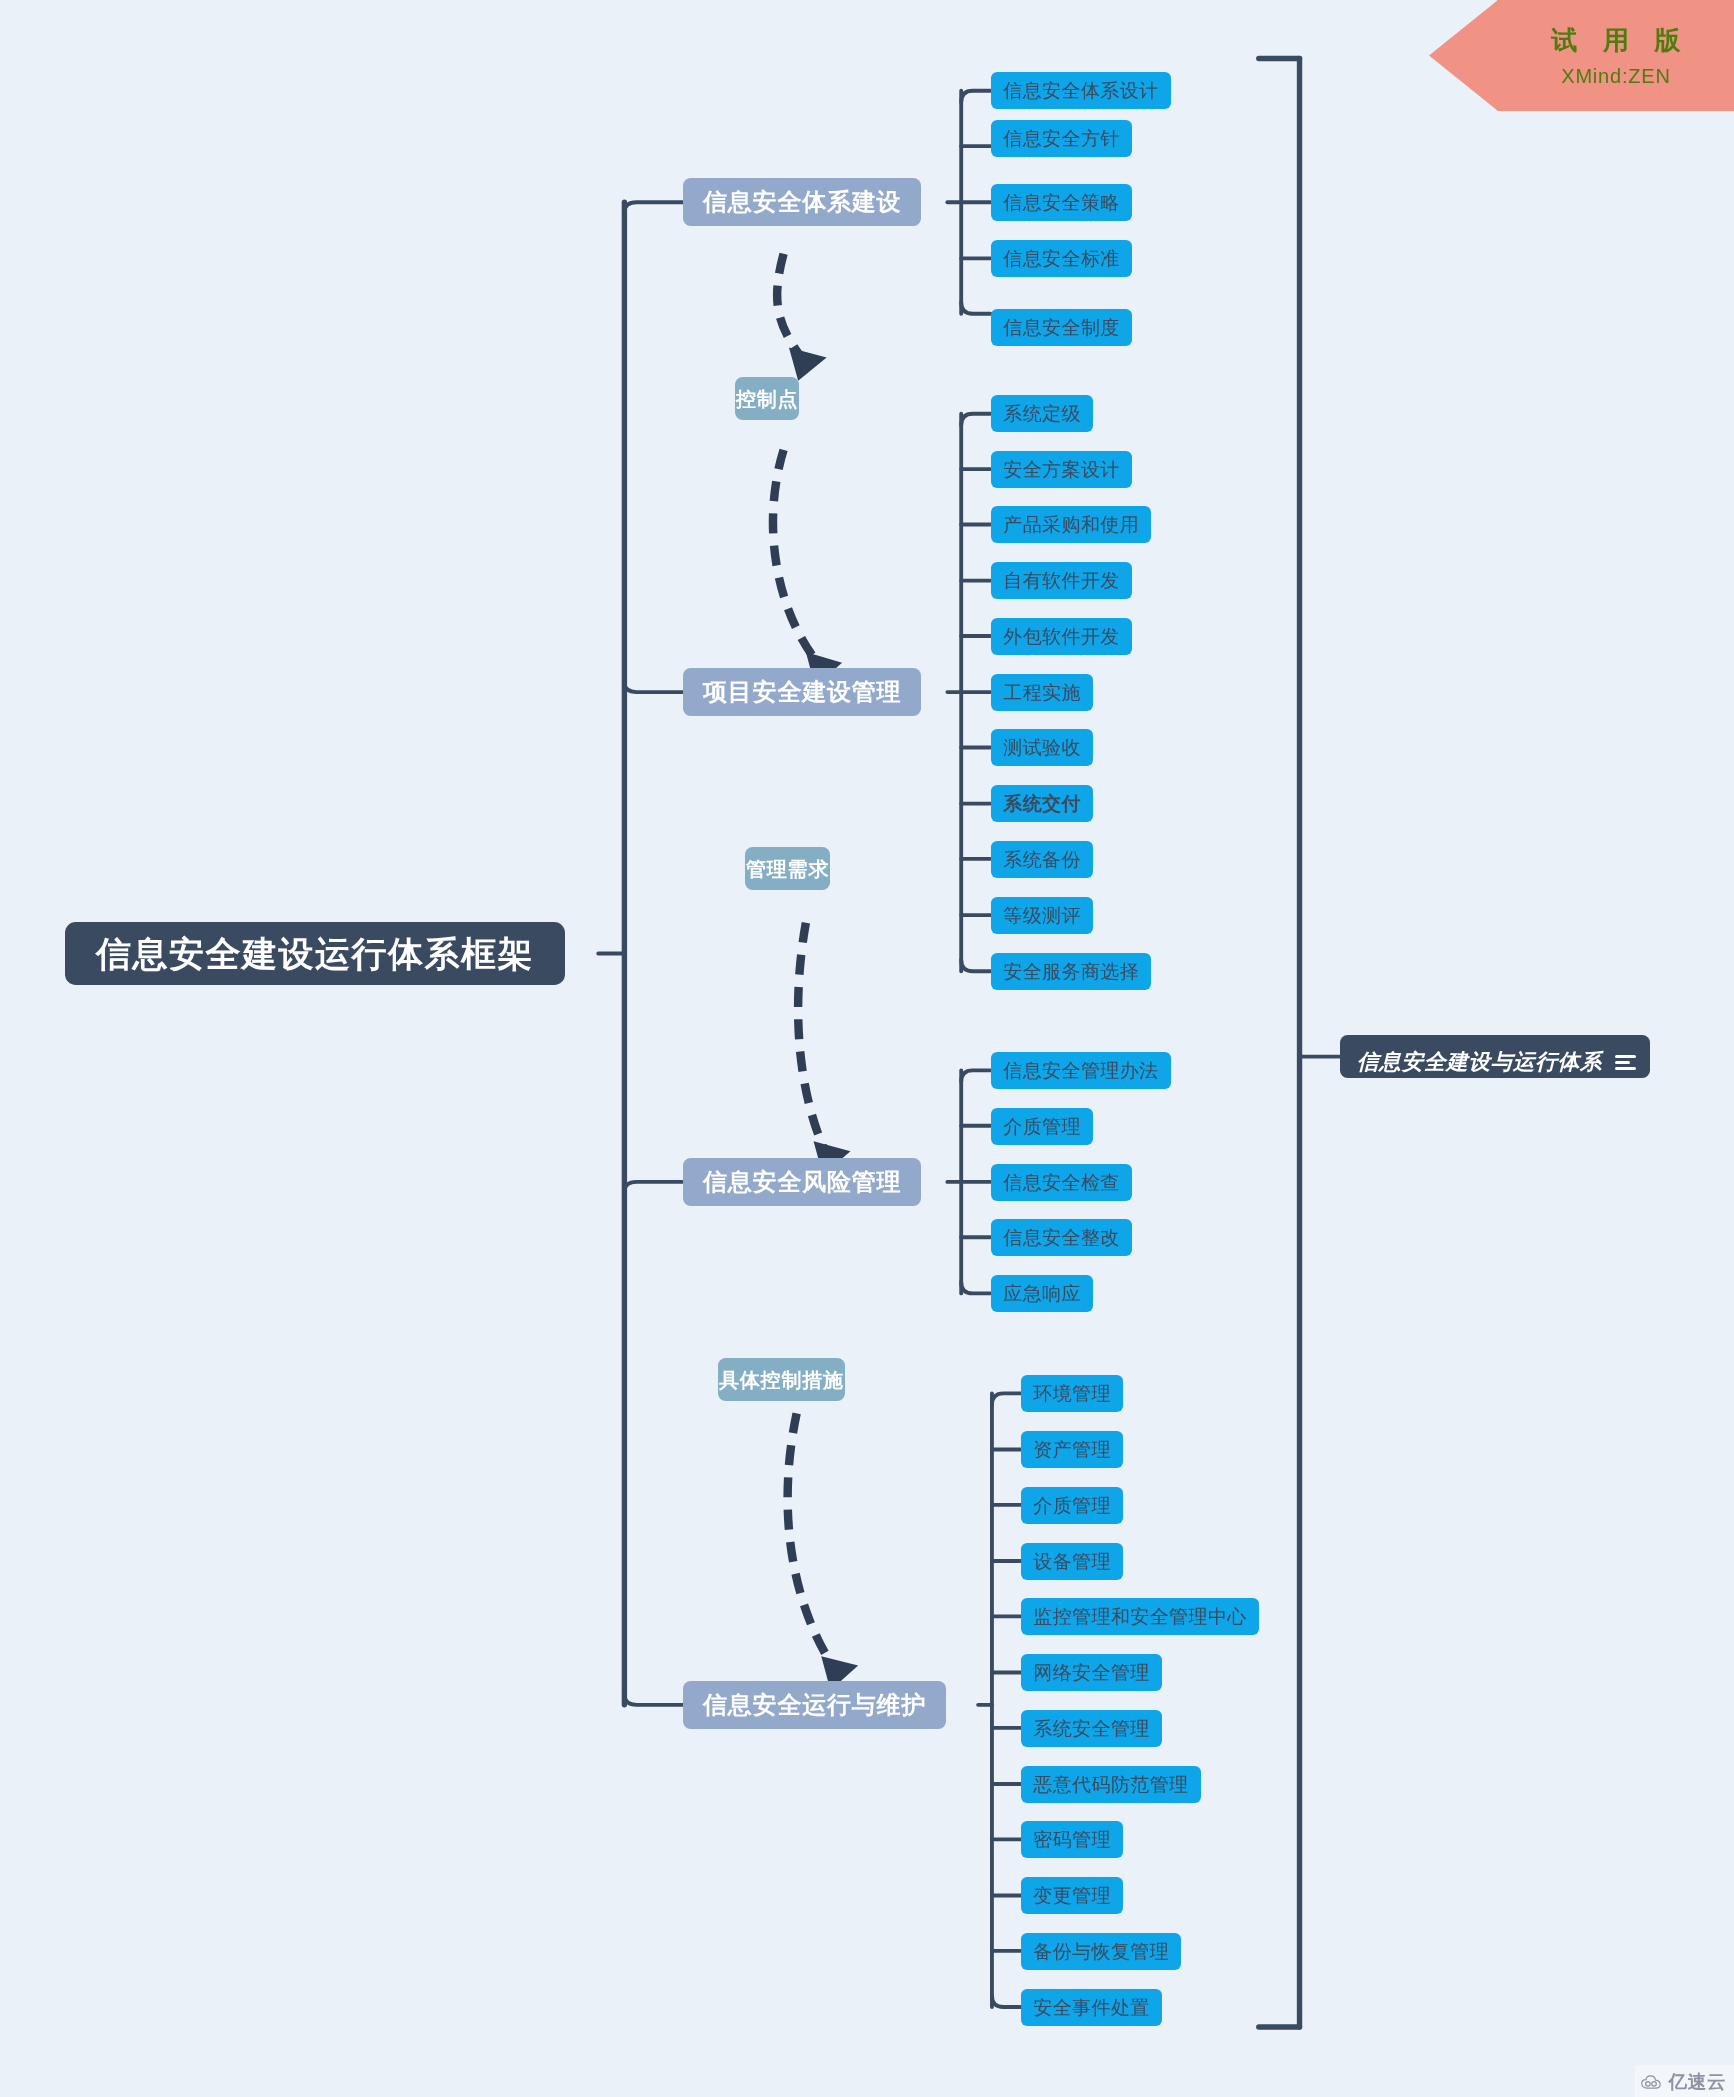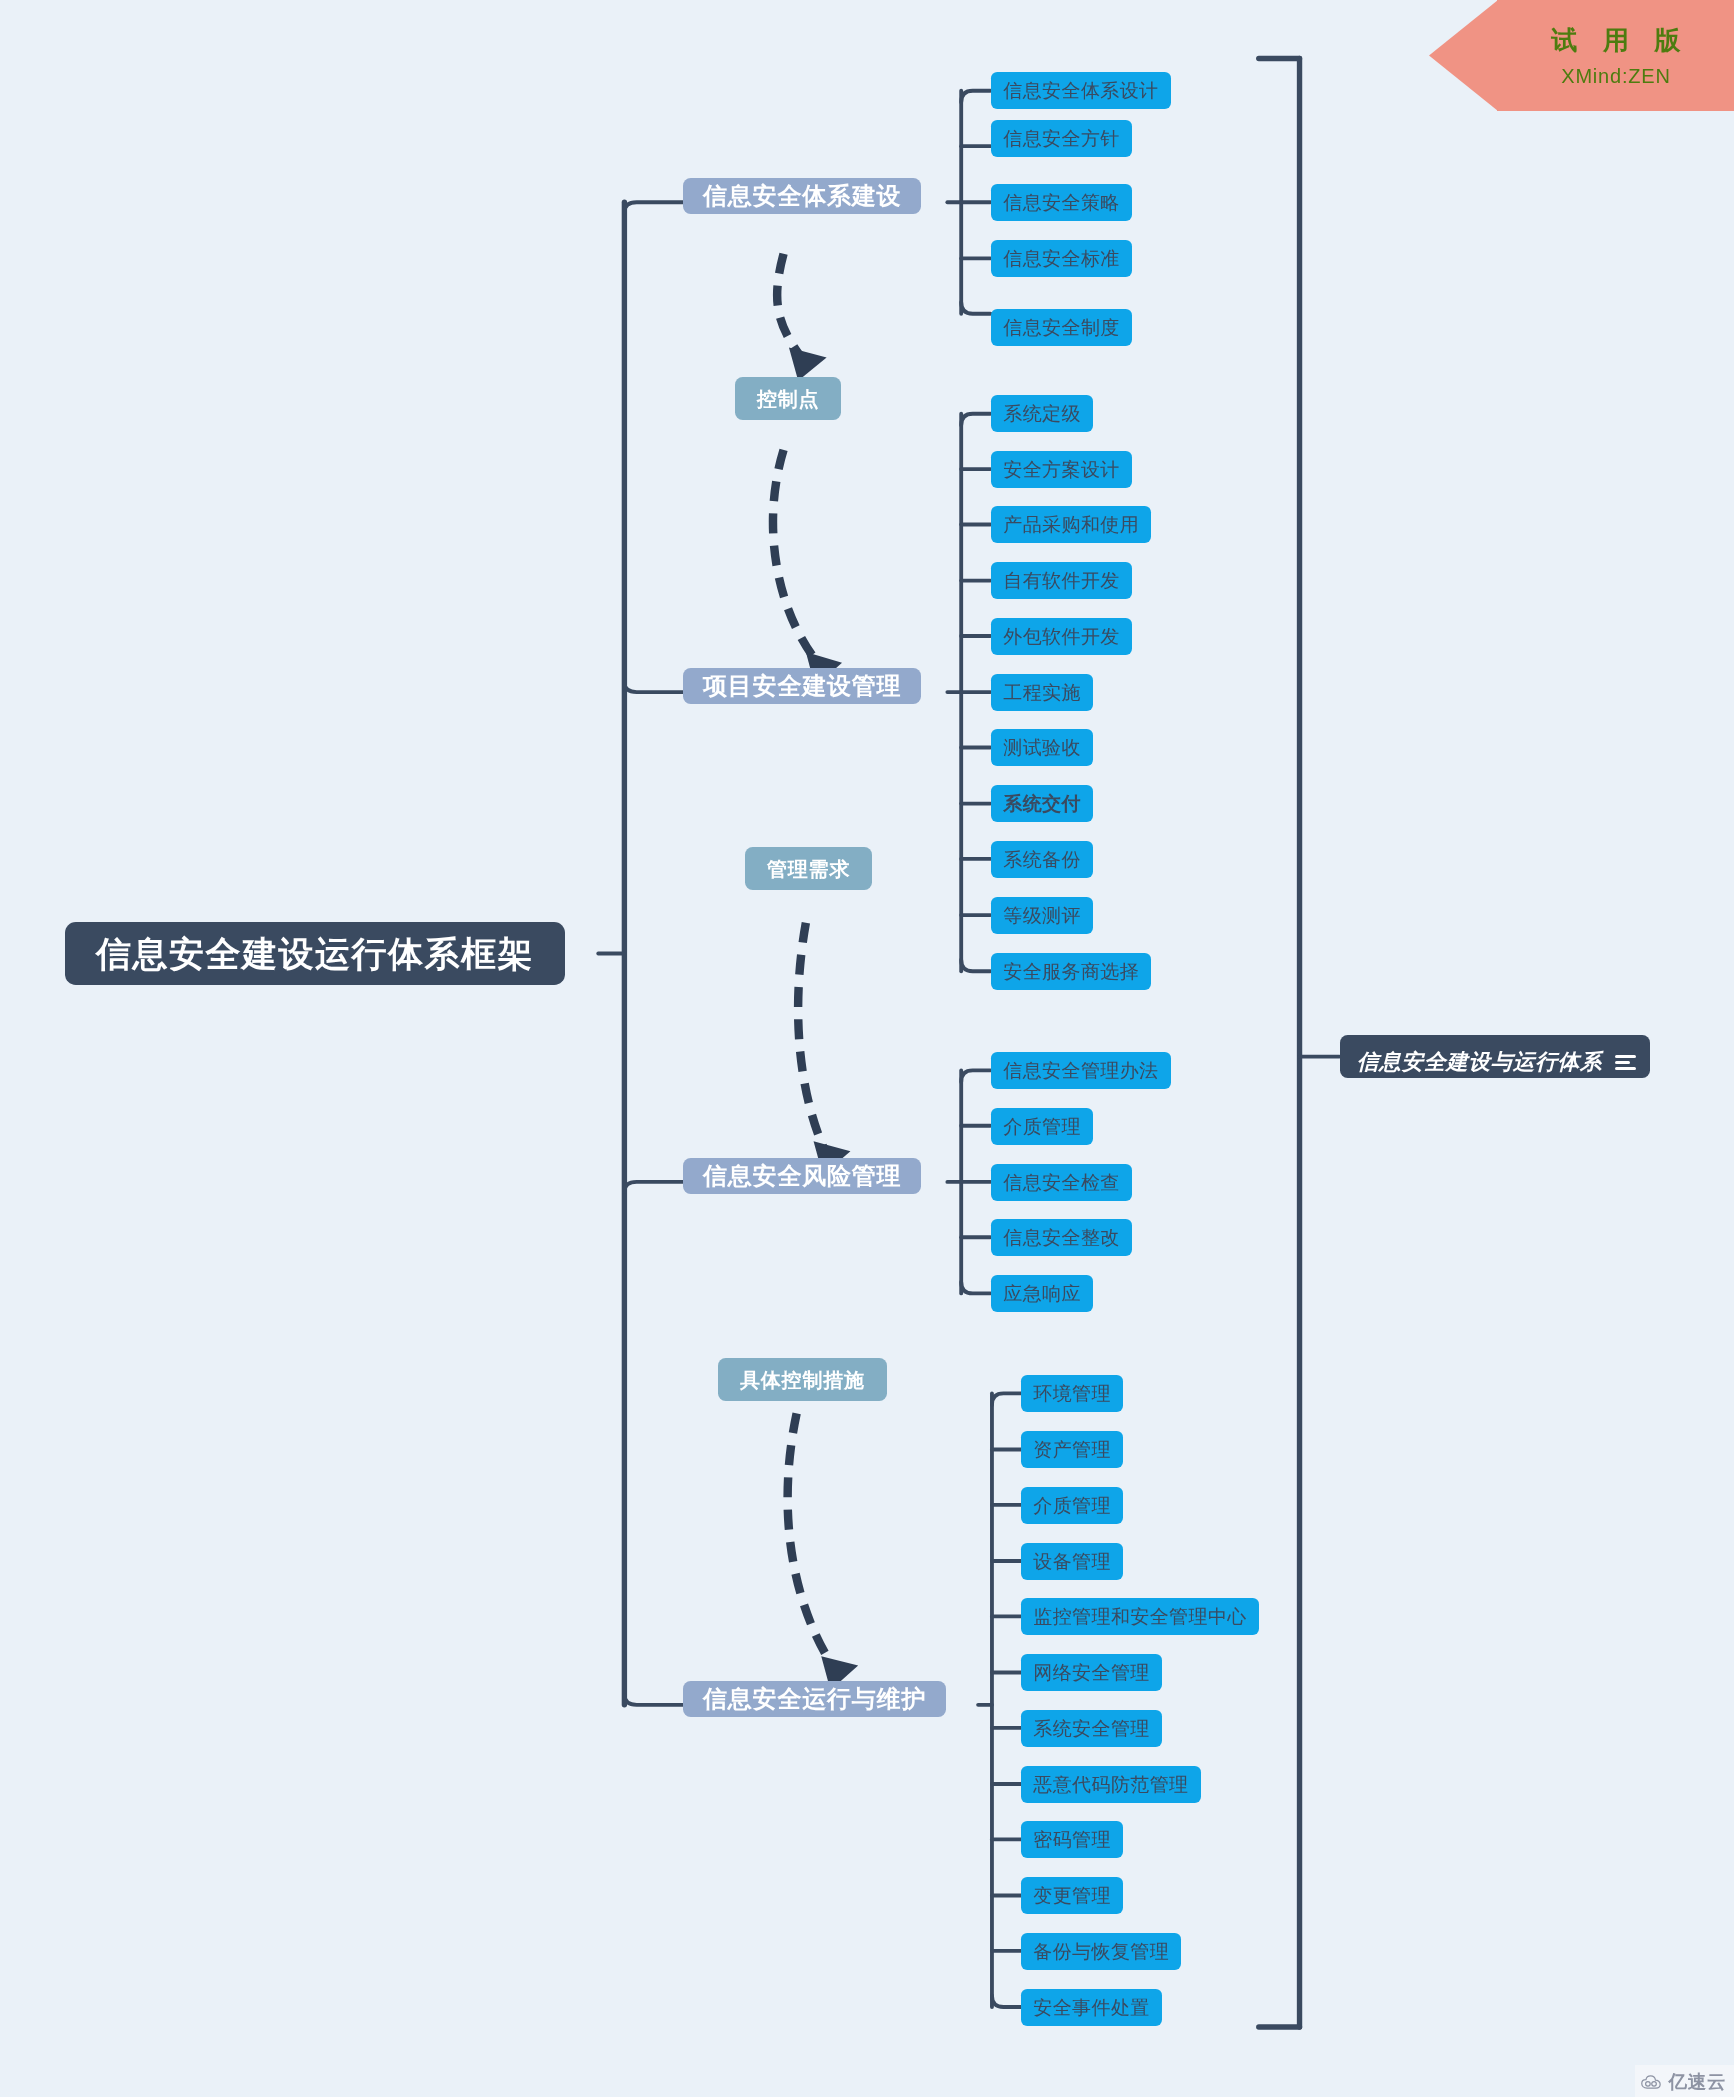--- a/index.html
+++ b/index.html
@@ -50,31 +50,31 @@
     height: 63px;
   }
 
   .branch-node {
     background: #93a9cc;
     color: #ffffff;
     font-size: 24px;
     font-weight: 700;
     border-radius: 7.7px;
     padding: 0 20px;
-    height: 36px;
+    height: 48px;
     letter-spacing: 0.8px;
   }
 
   .stage-node {
     background: #83aec4;
     color: #ffffff;
     font-size: 20px;
     font-weight: 700;
     border-radius: 7.7px;
-    padding: 0 22px;
+    padding: 0 1px;
     height: 43px;
     letter-spacing: 0.8px;
   }
 
   .leaf-node {
     background: #0ea5e9;
     color: #3a4a60;
     font-size: 19px;
     font-weight: 400;
     border-radius: 6.2px;

